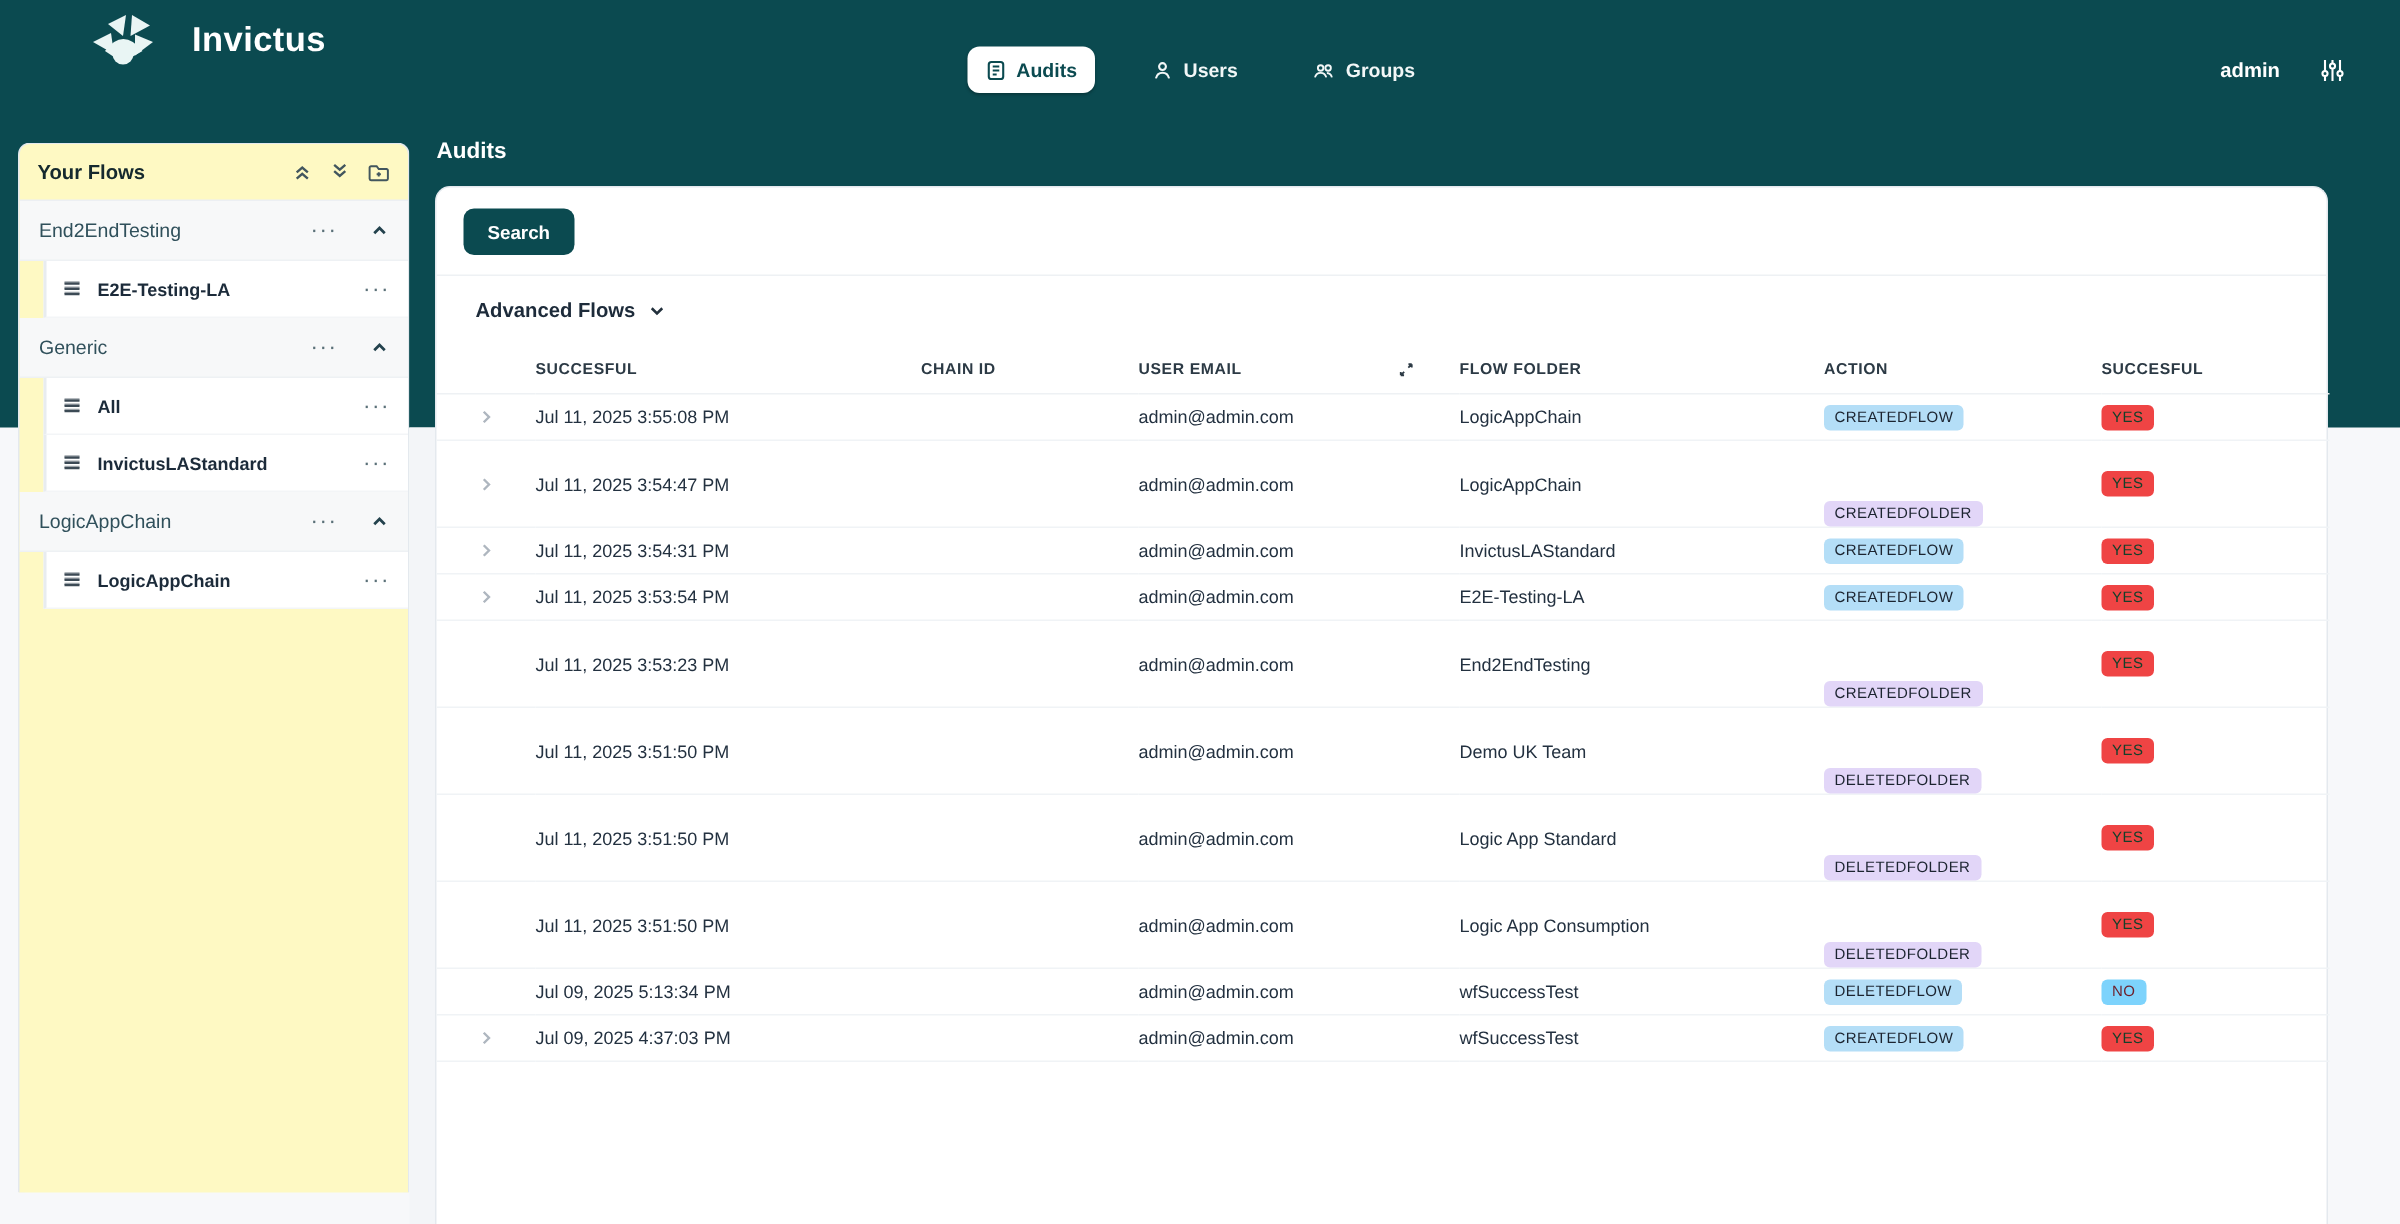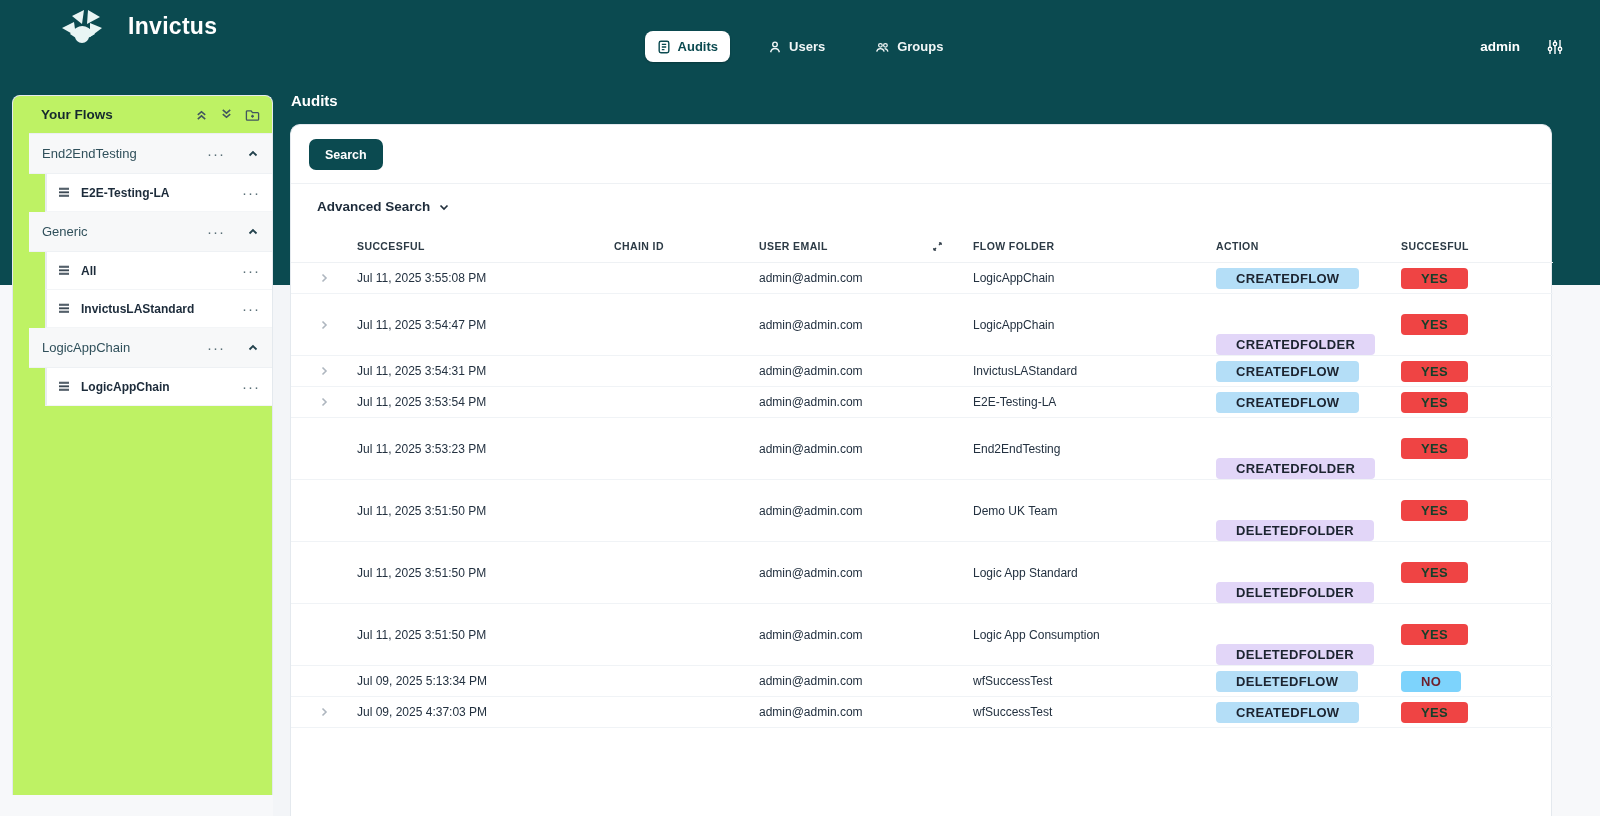--- a/index.html
+++ b/index.html
@@ -13,21 +13,21 @@
   .brand-name { color:#fff; font-size:23px; font-weight:bold; letter-spacing:.3px; }
   .nav { position:absolute; left:0; right:0; top:0; height:93px; display:flex; align-items:center; justify-content:center; gap:26px; pointer-events:none; }
   .nav > * { pointer-events:auto; }
   .nav-item { display:flex; align-items:center; gap:7px; color:#f2f7f7; font-size:13px; font-weight:bold; cursor:pointer; padding:8px 12px; border-radius:8px; }
   .nav-item.active { background:#fff; color:#0b4a50; box-shadow:0 1px 2px rgba(0,0,0,.25); }
   .nav-item svg { display:block; }
   .top-right { position:absolute; right:36px; top:0; height:93px; display:flex; align-items:center; gap:26px; }
   .admin-label { color:#fff; font-size:13.5px; font-weight:bold; }
 
   
-  .sidebar { position:absolute; left:12px; top:95px; width:261px; height:700px; background:#bef264; border:1px solid #e4e9ee; border-bottom:none; border-radius:8px 8px 0 0; overflow:hidden;padding-left:16px; }
+  .sidebar { position:absolute; left:12px; top:95px; width:261px; height:700px; background:#fef9c3; border:1px solid #e4e9ee; border-bottom:none; border-radius:8px 8px 0 0; overflow:hidden; }
   .sidebar-head { height:38px; display:flex; align-items:center; padding:0 12px; border-bottom:1px solid #eceff3; }
   .sidebar-title { font-size:13.5px; font-weight:bold; color:#15292e; flex:1; }
   .sidebar-head .tool { color:#42565e; margin-left:12px; cursor:pointer; display:flex; align-items:center; }
   .section-head { height:40px; display:flex; align-items:center; padding:0 13px; background:#f7f8f9; border-bottom:1px solid #eef1f4; cursor:pointer; }
   .section-label { flex:1; font-size:13px; color:#30505b; }
   .dots { color:#5a7078; font-size:15px; letter-spacing:1px; cursor:pointer; line-height:10px; }
   .section-chevron { margin-left:22px; display:flex; color:#23424d; }
   .child-row { height:38px; display:flex; align-items:center; margin-left:16px; border-left:2px solid #e8ecf0; padding:0 12px 0 10px; background:#fff; border-bottom:1px solid #f3f5f7; cursor:pointer; }
   .child-row .stack { margin-right:10px; display:flex; }
   .child-label { flex:1; font-size:12px; color:#1c2b3a; font-weight:bold; }
@@ -45,21 +45,21 @@
   .advanced-label { font-size:13.5px; font-weight:bold; color:#1d2b3a; }
 
   
   .tbl { width:100%; border-collapse:collapse; table-layout:fixed; }
   .tbl col.c-exp { width:66px; } .tbl col.c-ts { width:257px; } .tbl col.c-chain { width:145px; }
   .tbl col.c-email { width:214px; } .tbl col.c-folder { width:243px; } .tbl col.c-action { width:185px; } .tbl col.c-succ { width:152px; }
   .tbl th { text-align:left; font-size:10.5px; letter-spacing:.4px; color:#2c3a45; padding:12px 0 10px 0; border-bottom:1px solid #eef1f4; font-weight:bold; }
   .tbl th .th-flex { display:flex; align-items:center; justify-content:space-between; padding-right:30px; }
   .tbl td { font-size:12px; color:#233140; padding:0; height:31px; border-bottom:1px solid #f0f3f6; }
   .expander { color:#aeb6bf; display:flex; justify-content:center; cursor:pointer; }
-  .badge { display:inline-block; font-size:13px; font-weight:bold; letter-spacing:.3px; padding:3px 20px; border-radius:4px; color:#1c2430; }
+  .badge { display:inline-block; font-size:10px; font-weight:normal; letter-spacing:.3px; padding:3px 7px; border-radius:4px; color:#1c2430; }
   .badge.flow { background:#b4def7; }
   .badge.folder { background:#e2d6f8;margin-top:40px; }
   .badge.yes { background:#ef4444; color:#14402a; }
   .badge.no { background:#7dd3fc; color:#6e1f2a; }
   .gap-line { position:absolute; left:273px; top:285px; width:17px; height:531px; background:#f3f5f8; }
 </style>
 </head>
 <body>
 
 <div class="teal-band"></div>
@@ -233,21 +233,21 @@
 </div>
 
 <div class="page-title">Audits</div>
 
 <div class="main-card">
   <div class="search-row">
     <button class="search-btn">Search</button>
   </div>
 
   <div class="advanced-row">
-    <span class="advanced-label">Advanced Search</span>
+    <span class="advanced-label">Advanced Flows</span>
     <span style="display:flex;">
       <svg width="12" height="12" viewBox="0 0 12 12" fill="none" stroke="#22303c" stroke-width="1.7">
           <path d="M2.5 4.5 6 8l3.5-3.5"></path>
         </svg>
     </span>
   </div>
 
   <table class="tbl">
     <colgroup>
       <col class="c-exp">

